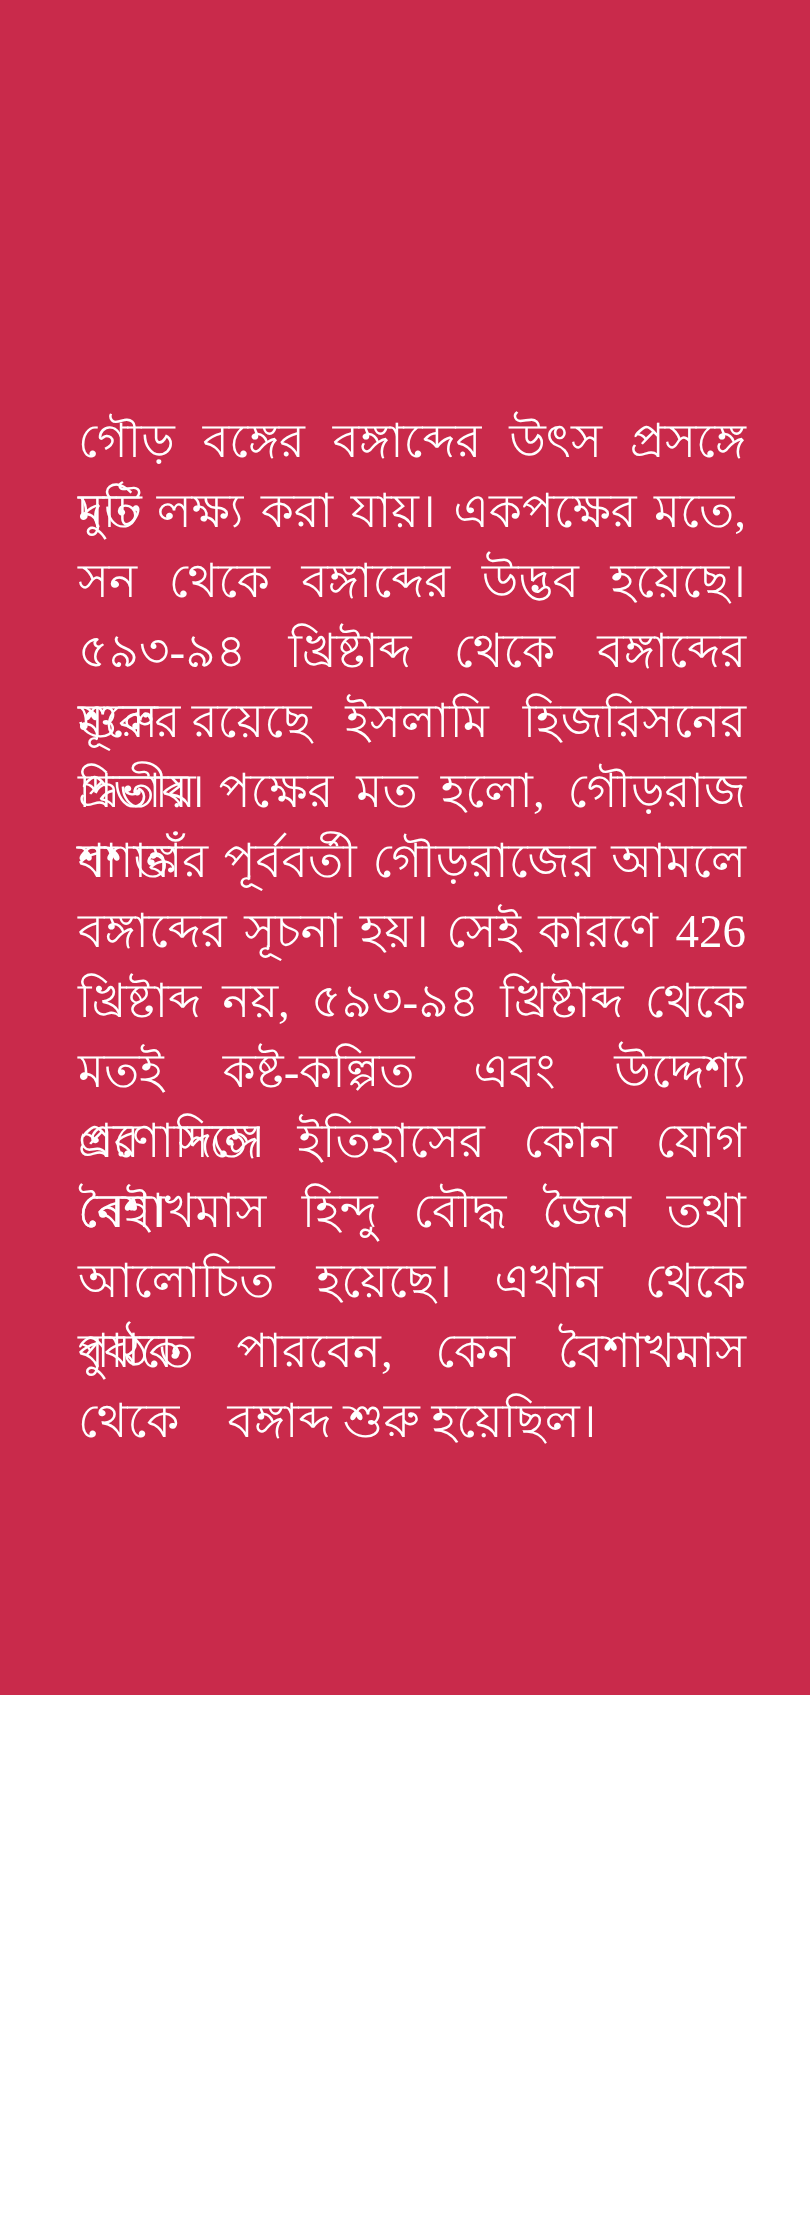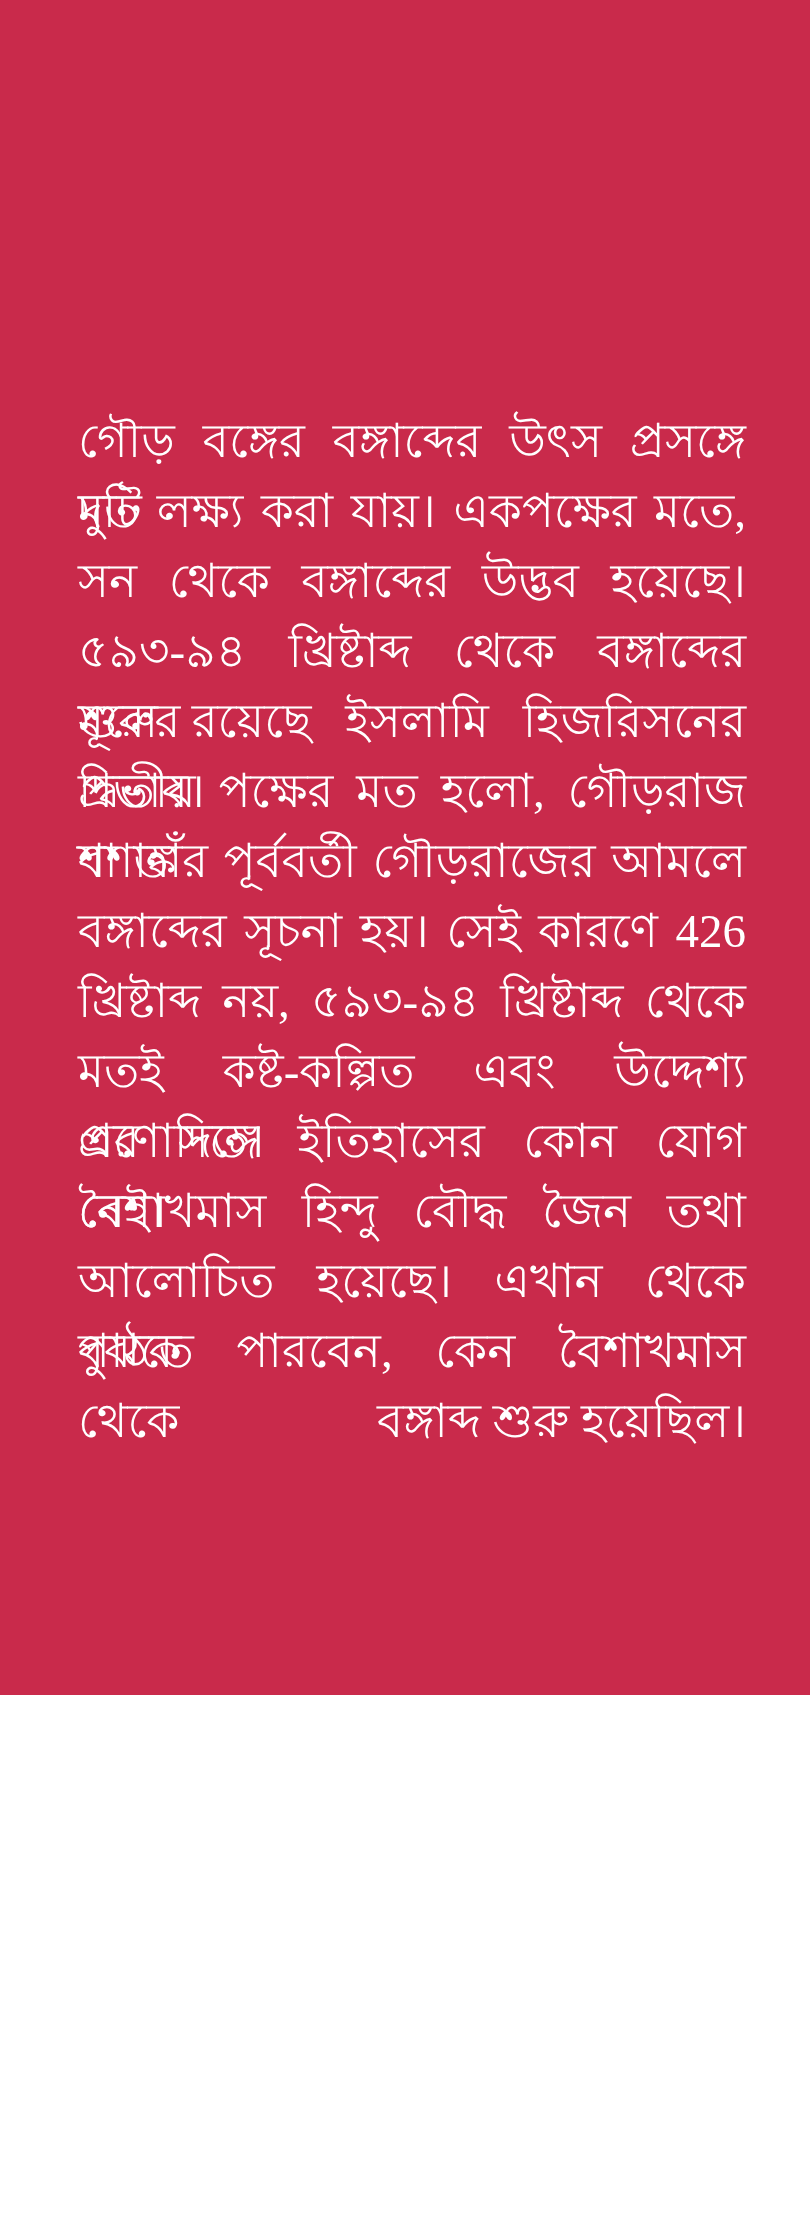--- a/index.html
+++ b/index.html
@@ -25,21 +25,21 @@
     left: 78px;
     top: 406px;
     width: 668px;
     color: #FFFFFF;
   }
   .line {
     font-size: 47px;
     line-height: 70px;
     height: 70px;
     color: #FFFFFF;
-    text-align: right;
+    text-align: center;
     white-space: nowrap;
   }
   .line.just {
     white-space: normal;
     text-align: justify;
     text-align-last: justify;
     word-spacing: 2px;
   }
 </style>
 </head>

